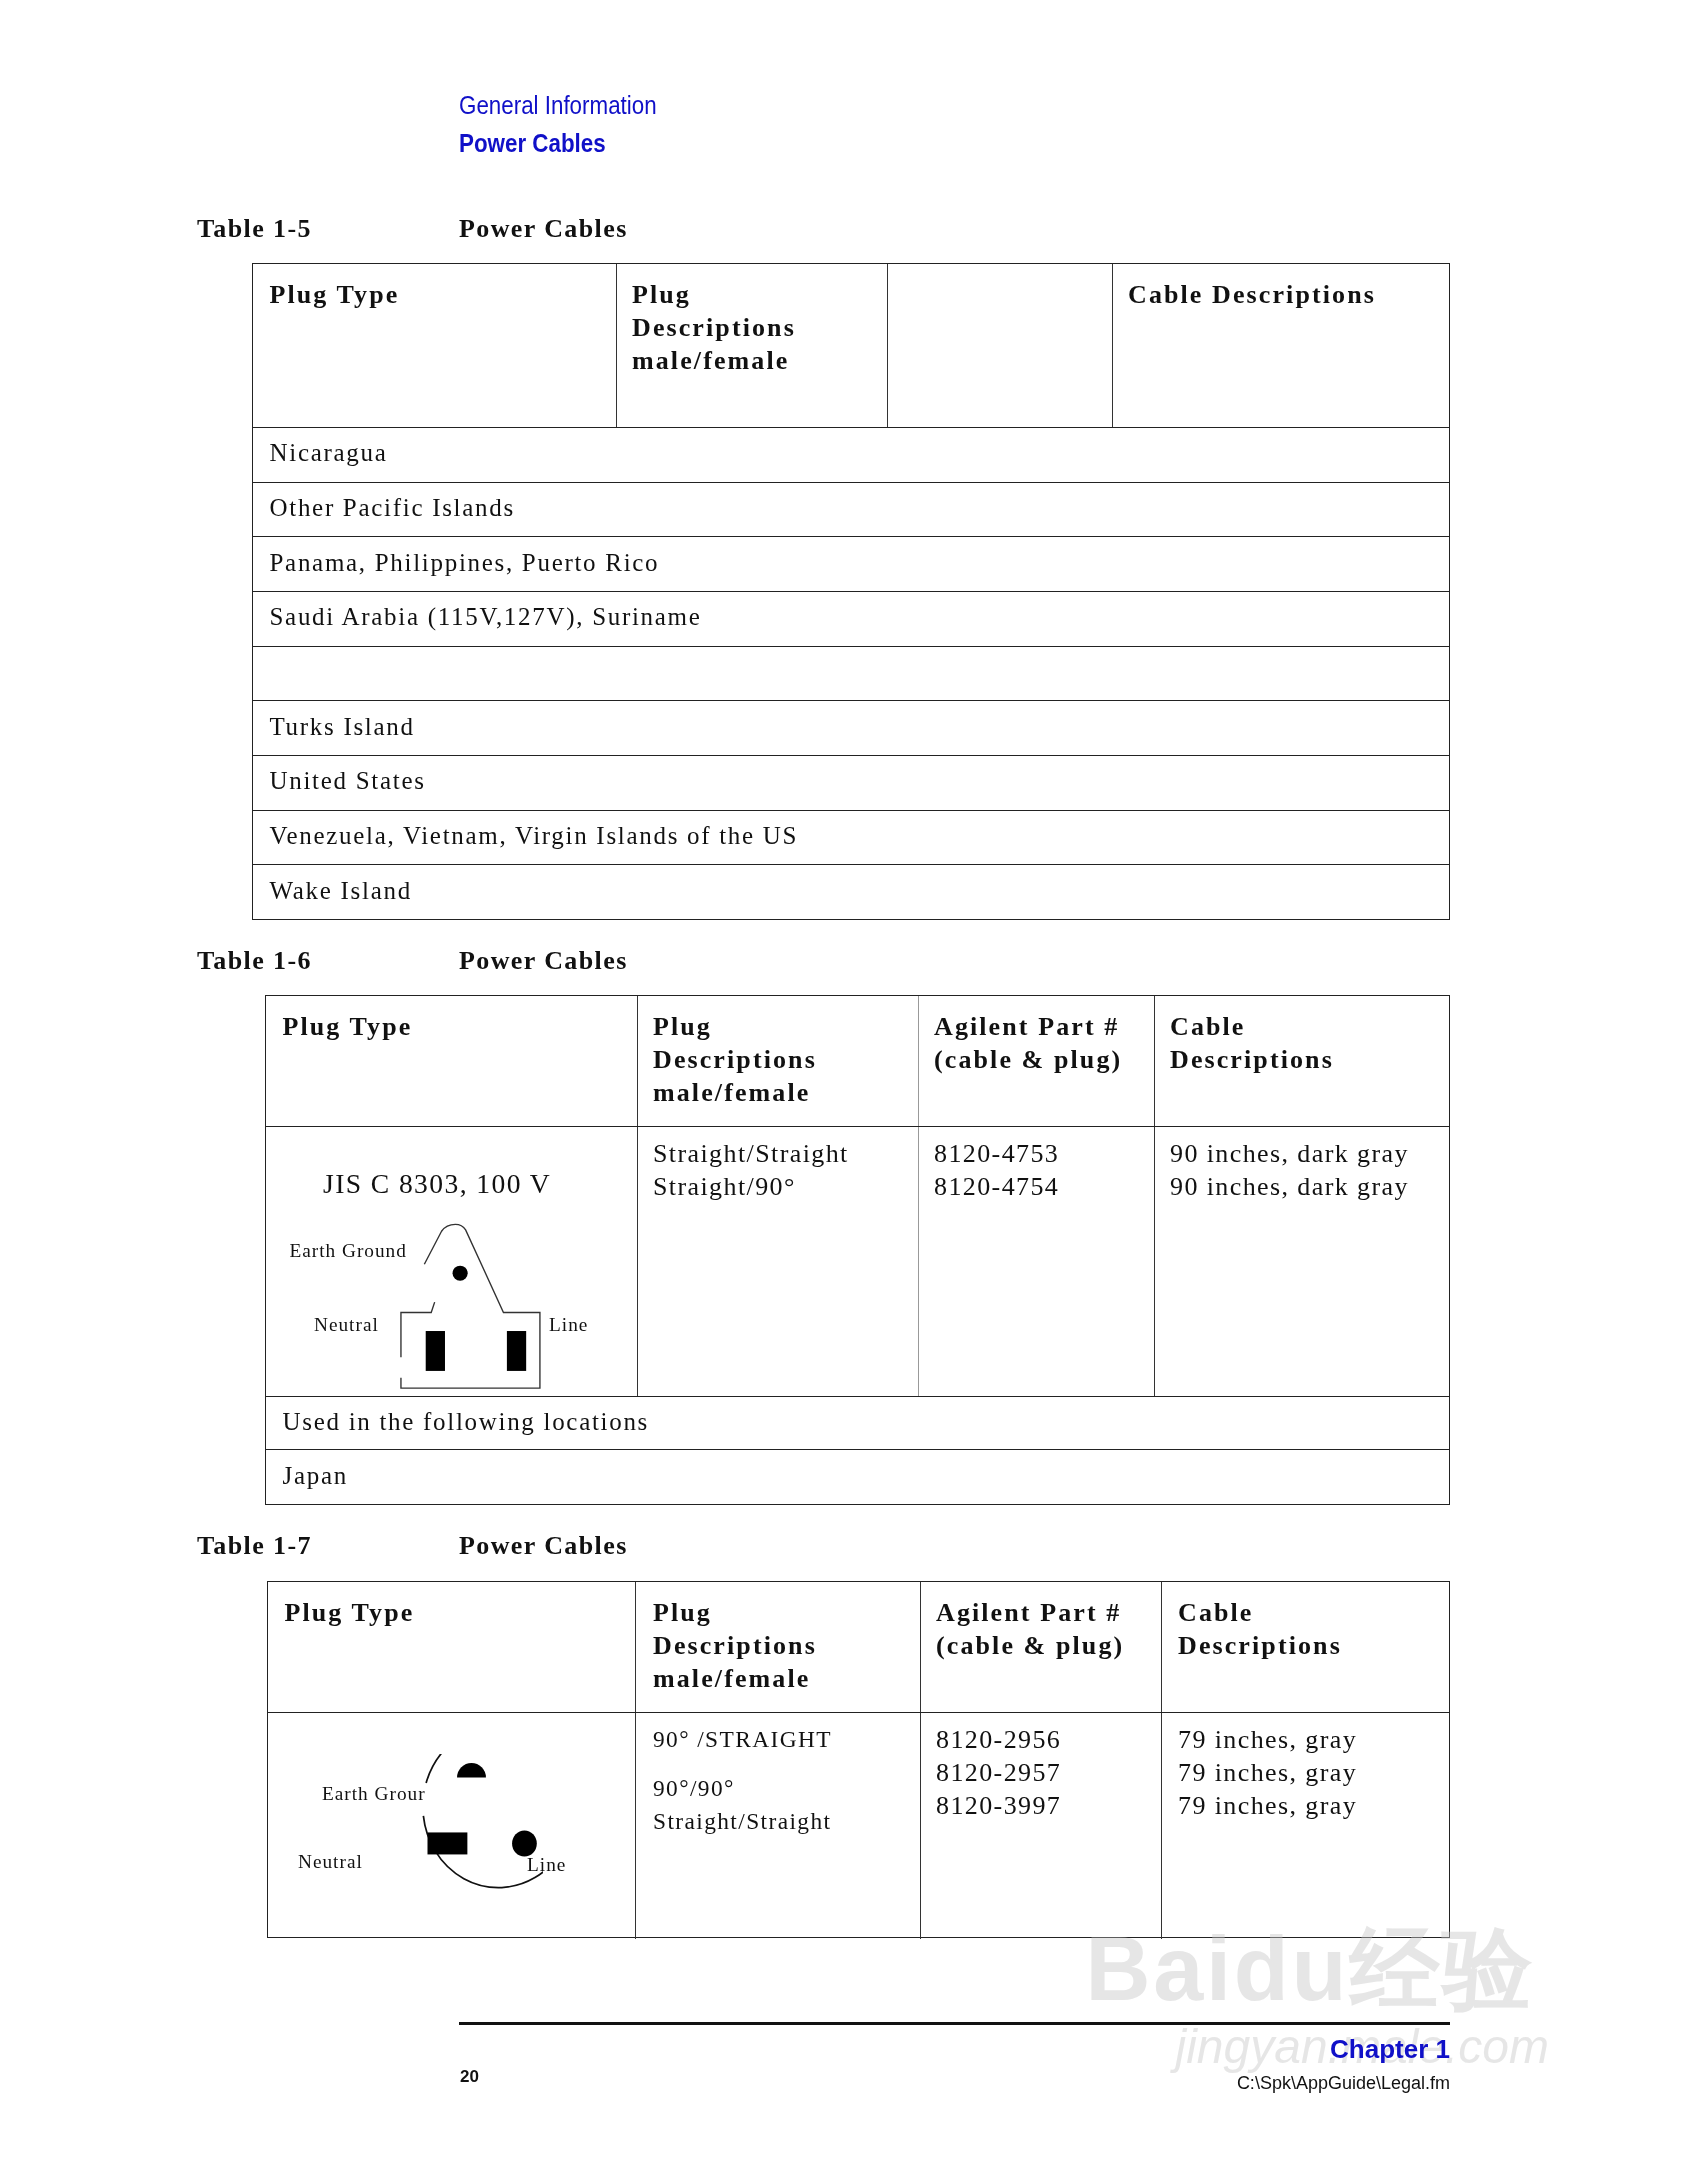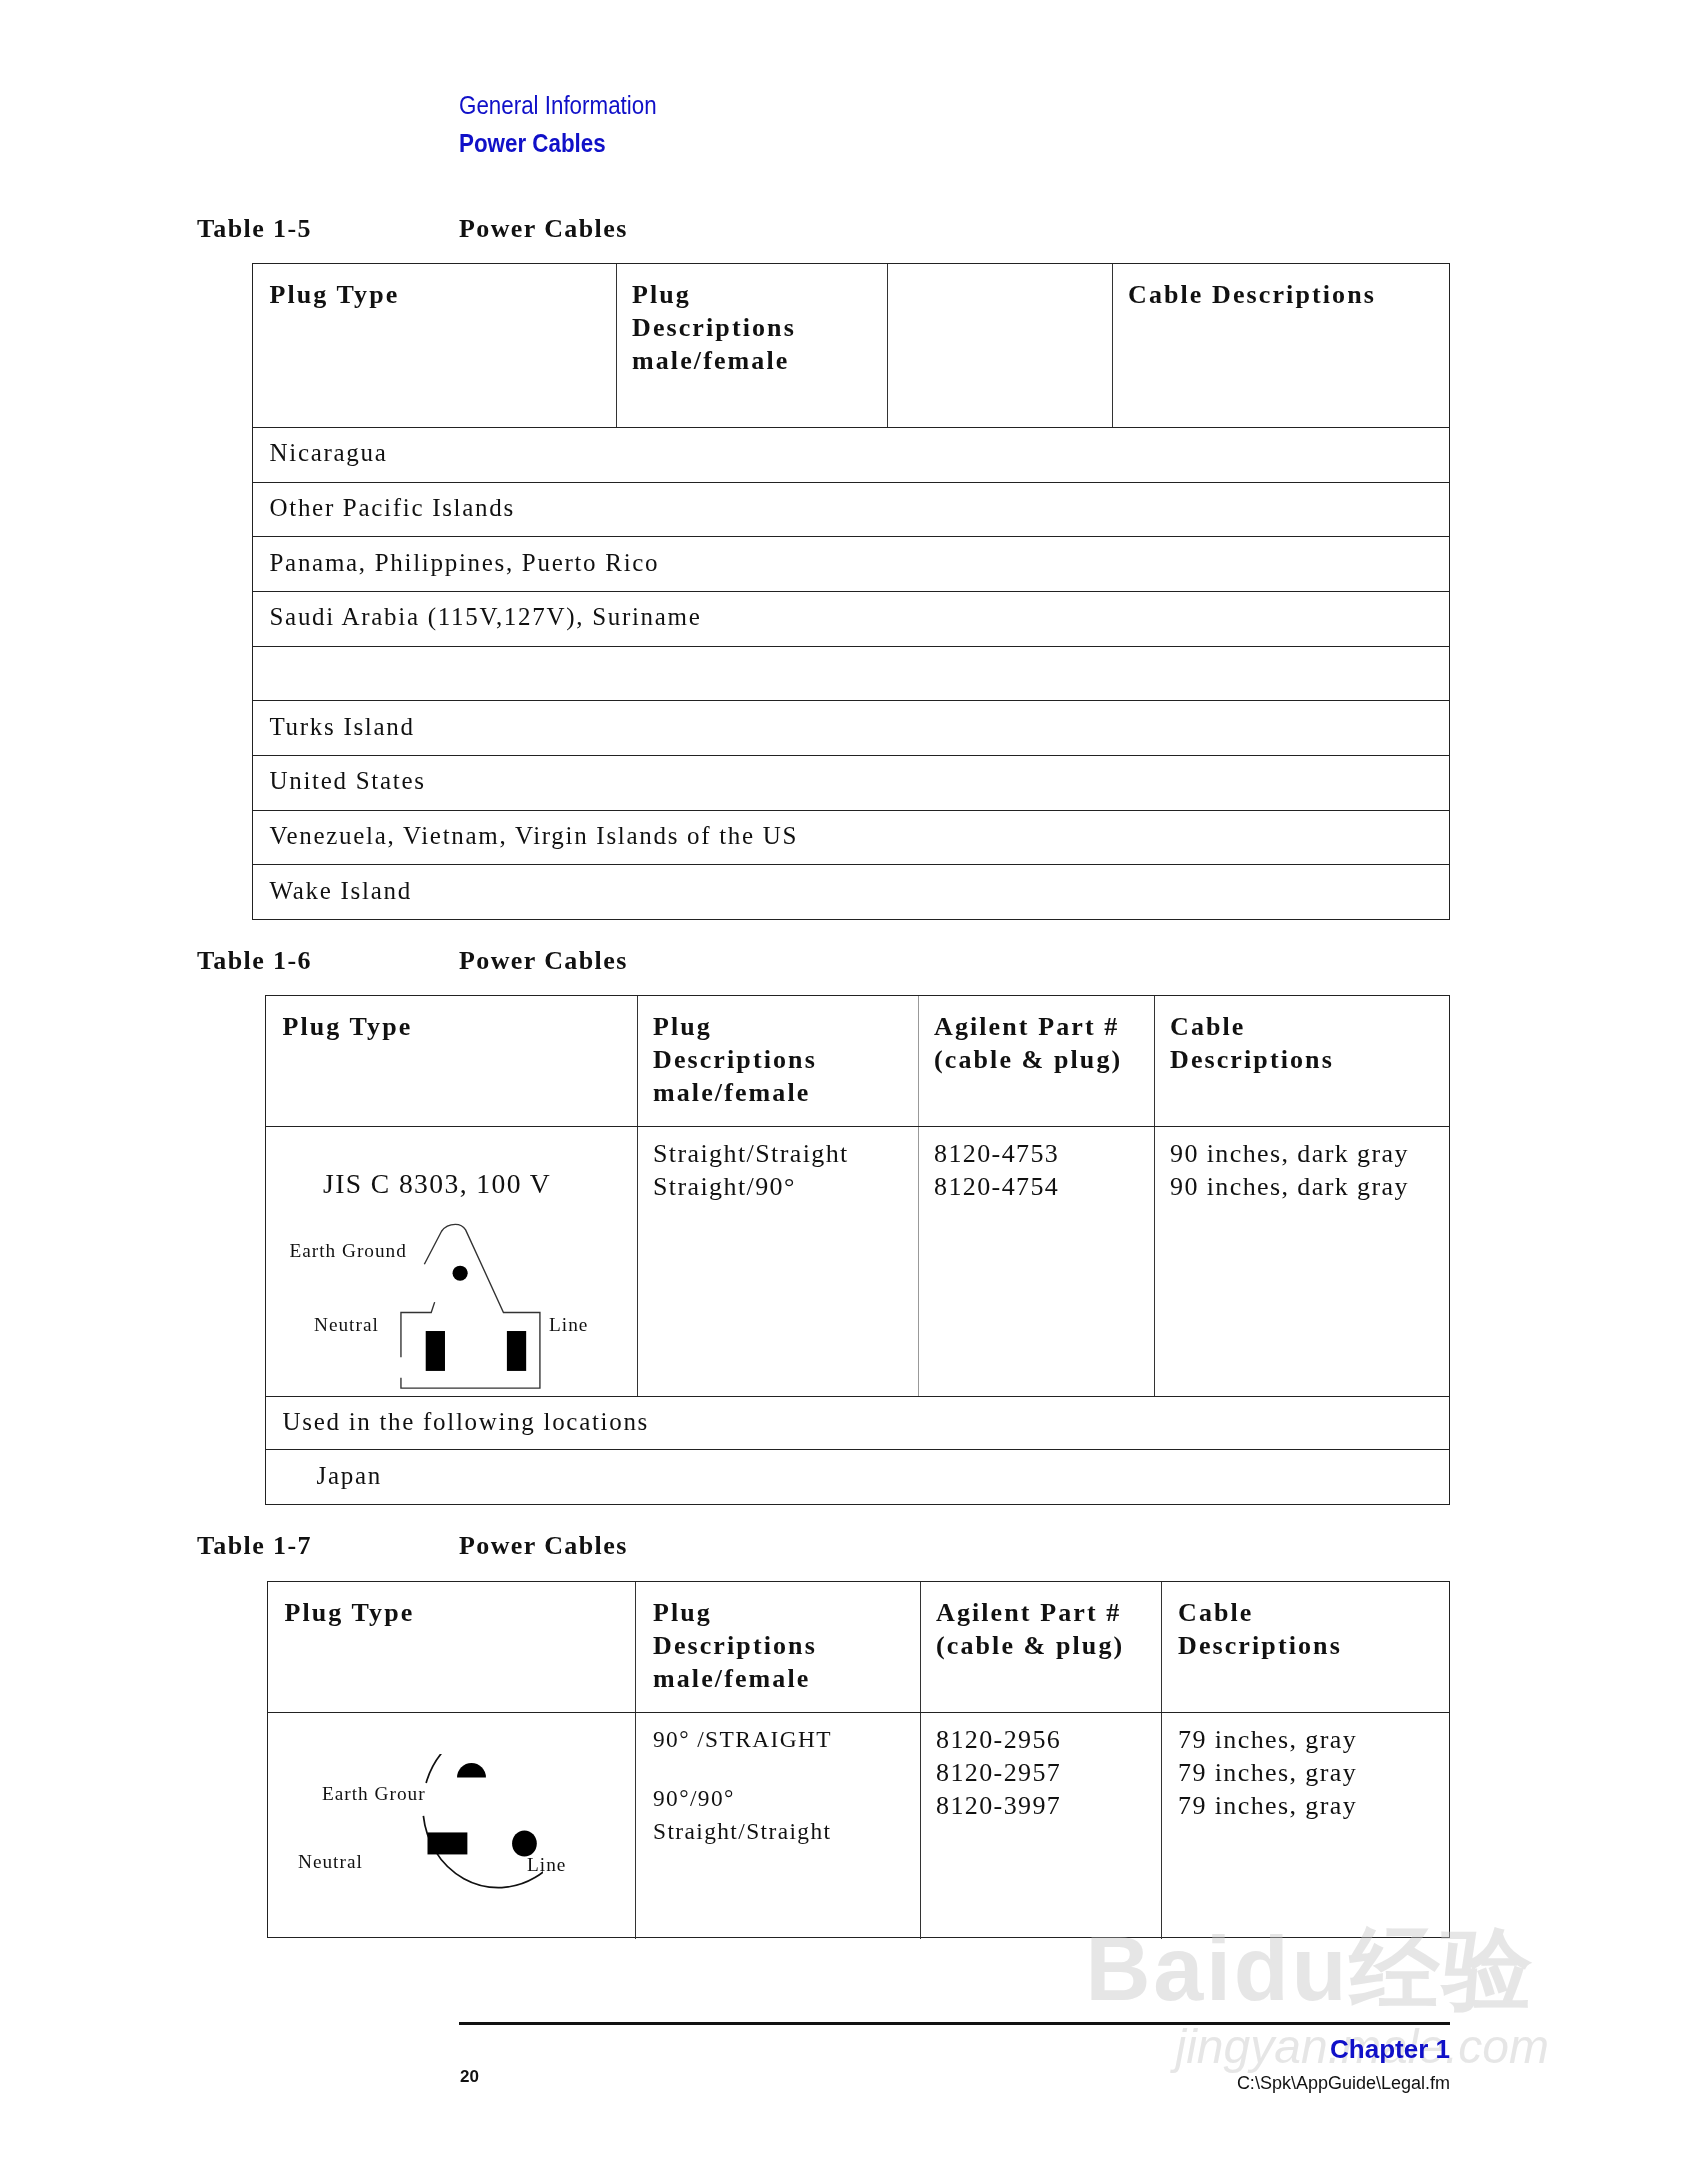--- a/index.html
+++ b/index.html
@@ -117,21 +117,21 @@
       <div>8120-4754</div>
   </div>
   <div class="td" style="left:904px;top:141px;">
     <div>90 inches, dark gray</div>
       <div>90 inches, dark gray</div>
   </div>
 
   <div class="hline" style="top:400px;"></div>
   <div class="rowtxt" style="top:412px;">Used in the following locations</div>
   <div class="hline" style="top:453px;"></div>
-  <div class="rowtxt" style="top:466px;margin-left:34px;">Japan</div>
+  <div class="rowtxt" style="top:466px;">Japan</div>
 </div>
 
 <div class="abs cap capnum" style="top:1531px;">Table 1-7</div>
 <div class="abs cap captitle" style="top:1531px;">Power Cables</div>
 
 <div class="abs tbl" style="left:267px;top:1581px;width:1183px;height:357px;">
   <div class="vline" style="left:367px;top:0;height:357px;"></div>
   <div class="vline" style="left:652px;top:0;height:357px;"></div>
   <div class="vline" style="left:893px;top:0;height:357px;"></div>
 
@@ -160,21 +160,21 @@
     <rect x="72" y="114" width="58" height="32" fill="#000"></rect>
     <ellipse cx="236" cy="131" rx="0" ry="0" fill="#000"></ellipse>
     <ellipse cx="213" cy="130" rx="18" ry="19" fill="#000"></ellipse>
   </svg>
   <div class="small" style="left:54px;top:201px;">Earth Grour</div>
   <div class="small" style="left:30px;top:269px;">Neutral</div>
   <div class="small" style="left:259px;top:272px;">Line</div>
 
   <div class="td" style="left:385px;top:141px;font-size:23.4px;">
     <div>90° /STRAIGHT</div>
-    <div style="margin-top:26px;">90°/90°</div>
+    <div style="margin-top:16px;">90°/90°</div>
     <div>Straight/Straight</div>
   </div>
   <div class="td" style="left:668px;top:141px;">
     <div>8120-2956</div>
       <div>8120-2957</div>
       <div>8120-3997</div>
   </div>
   <div class="td" style="left:910px;top:141px;">
     <div>79 inches, gray</div>
       <div>79 inches, gray</div>

